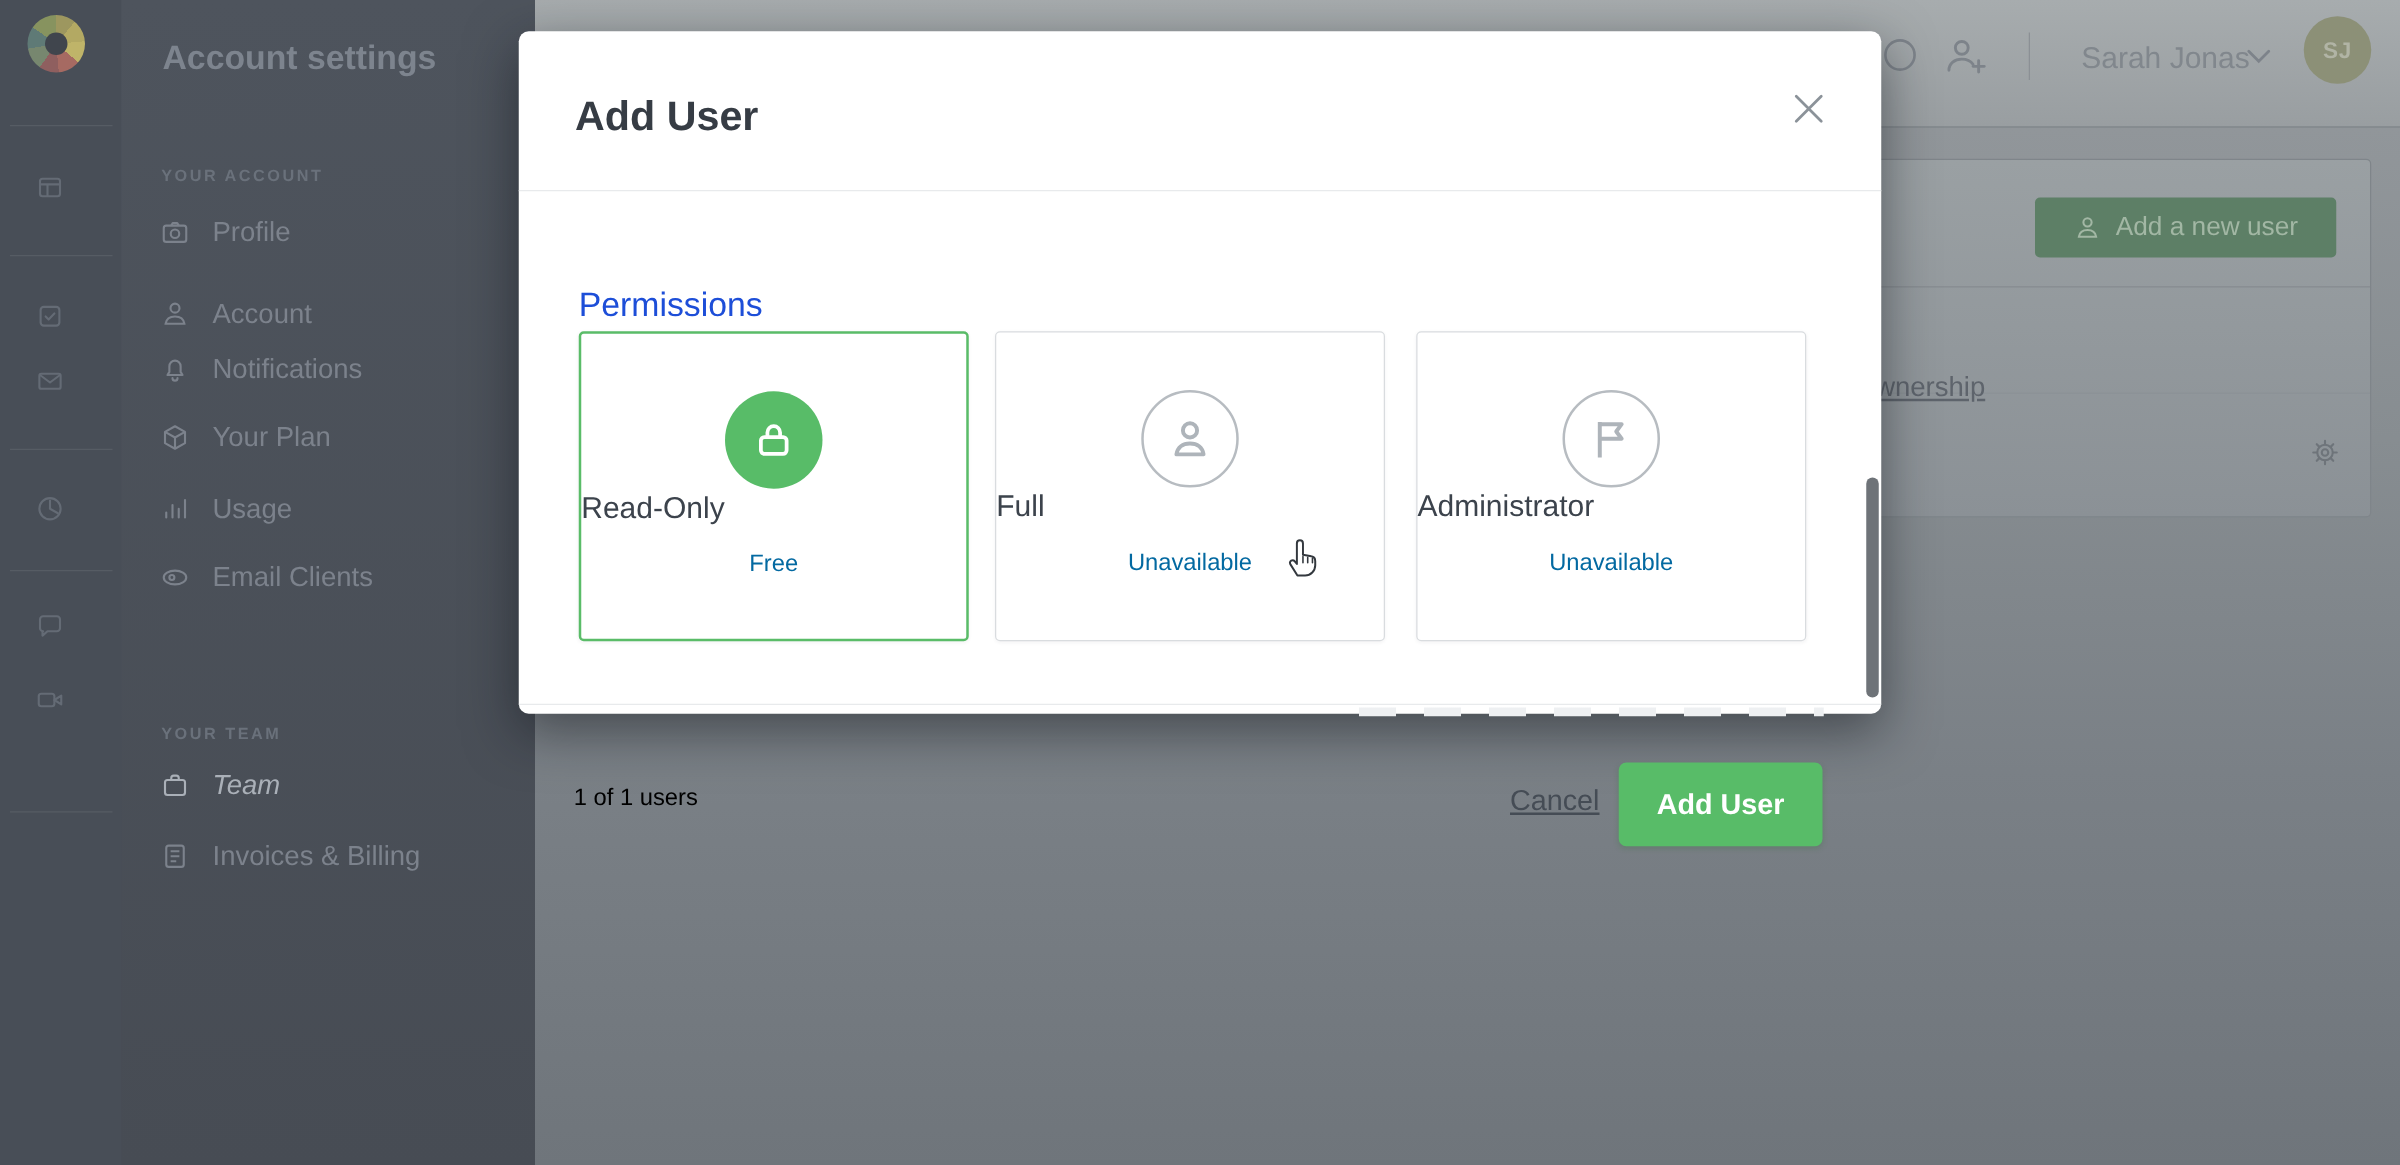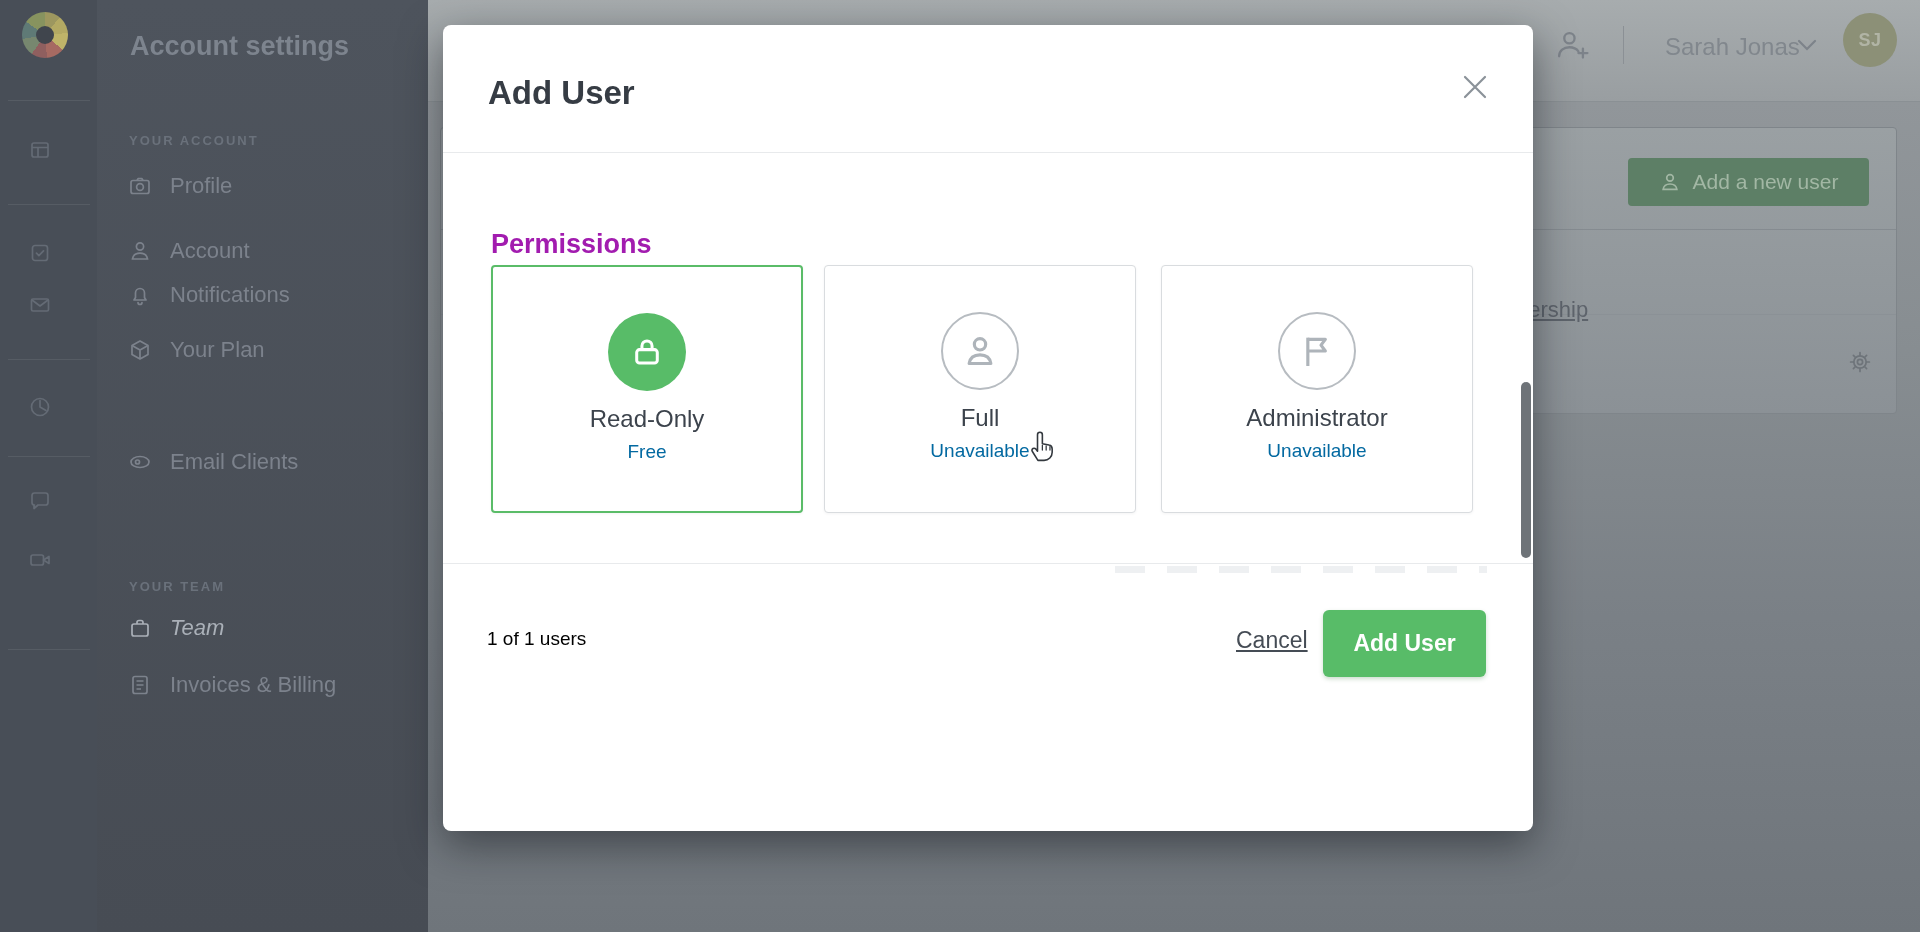--- a/index.html
+++ b/index.html
@@ -46,35 +46,35 @@
     height:18px; border-radius:50%; background:#40454d; }
   #sidebar-title { left:130px; top:31px; font-size:27px; font-weight:600; color:#7d848e; }
   .section-heading { left:129px; font-size:13px; font-weight:bold; letter-spacing:2px;
     color:#6a717b; }
   .side-item { left:0; width:428px; height:34px; color:#7c828c; cursor:pointer; }
   .side-item .s-icon { position:absolute; left:128px; top:5px; width:24px; height:24px; }
   .side-item .s-label { position:absolute; left:170px; top:4px; font-size:22px; }
   .side-item.active { color:#aab0b8; }
 
   
-  #modal { left:415px; top:25px; width:1090px; height:806px; background:#fff;
-    border-radius:8px; box-shadow:0 14px 42px rgba(15,20,26,.5); z-index:10;margin-left:28px; }
+  #modal { left:415px; top:25px; width:1090px; height:546px; background:#fff;
+    border-radius:8px; box-shadow:0 14px 42px rgba(15,20,26,.5); z-index:10; }
   #modal-title { left:45px; top:49px; font-size:33px; font-weight:600; color:#363c44; }
   #modal-close { left:1016px; top:46px; width:32px; height:32px; color:#8b9299; cursor:pointer; }
   #modal-head-div { left:0; top:127px; width:1090px; height:1px; background:#e8eaec; }
-  #permissions-heading { left:48px; top:204px; font-size:27px; font-weight:700; color:#a21caf; }
+  #permissions-heading { left:48px; top:204px; font-size:27px; font-weight:400; color:#1d4ed8; }
   .perm-card { top:240px; width:312px; height:248px; background:#fff; border-radius:4px;
     border:1px solid #d9dcdf; box-shadow:0 1px 3px rgba(40,46,54,.05); cursor:pointer; }
   .perm-card.selected { border:2px solid #5abc68; }
   .perm-circle { position:absolute; left:50%; top:46px; transform:translateX(-50%);
     width:78px; height:78px; border-radius:50%; display:flex; align-items:center;
     justify-content:center; }
   .perm-circle.filled { background:#58bc68; color:#fff; }
   .perm-circle.outline { border:2.5px solid #b7bcc1; color:#aeb4ba; }
-  .perm-label { position:absolute; left:0; top:138px; width:100%; text-align:center;
+  .perm-label { position:absolute; left:0; top:126px; width:100%; text-align:left;
     font-size:24px; color:#3c434c; }
   .perm-sub { position:absolute; left:0; top:174px; width:100%; text-align:center;
     font-size:19px; color:#0369a1; }
   #dash-sliver { left:672px; top:541px; width:372px; height:7px;
     background:repeating-linear-gradient(90deg,#eef0f2 0 30px,transparent 30px 52px); }
   #modal-foot-div { left:0; top:538px; width:1090px; height:1px; background:#e8eaec; }
   #users-count { left:44px; top:603px; font-size:19px; color:#000000; }
   #cancel-link { left:793px; top:602px; font-size:23px; color:#454c55;
     text-decoration:underline; cursor:pointer; }
   #submit-btn { left:880px; top:585px; width:163px; height:67px; border-radius:6px;
@@ -215,20 +215,28 @@
   </div>
   <div class="abs side-item" style="top:333px;">
     <span class="s-icon">
       <svg viewBox="0 0 24 24" fill="none" stroke="currentColor" stroke-width="1.7" stroke-linejoin="round">
           <path d="M12 3l8 4.5v9L12 21l-8-4.5v-9z"></path>
           <path d="M4 7.5l8 4.5 8-4.5M12 12v9"></path>
         </svg>
     </span>
     <span class="s-label">Your Plan</span>
   </div>
+  <div class="abs side-item" style="top:390px;">
+    <span class="s-icon">
+      <svg viewBox="0 0 24 24" fill="none" stroke="currentColor" stroke-width="1.7" stroke-linecap="round">
+          <path d="M5 19v-4M10 19V9M15 19v-7M20 19V5"></path>
+        </svg>
+    </span>
+    <span class="s-label">Usage</span>
+  </div>
   <div class="abs side-item" style="top:445px;">
     <span class="s-icon">
       <svg viewBox="0 0 24 24" fill="none" stroke="currentColor" stroke-width="1.7">
           <ellipse cx="12" cy="12" rx="9" ry="5.5"></ellipse>
           <circle cx="9.5" cy="12" r="2"></circle>
         </svg>
     </span>
     <span class="s-label">Email Clients</span>
   </div>
 

